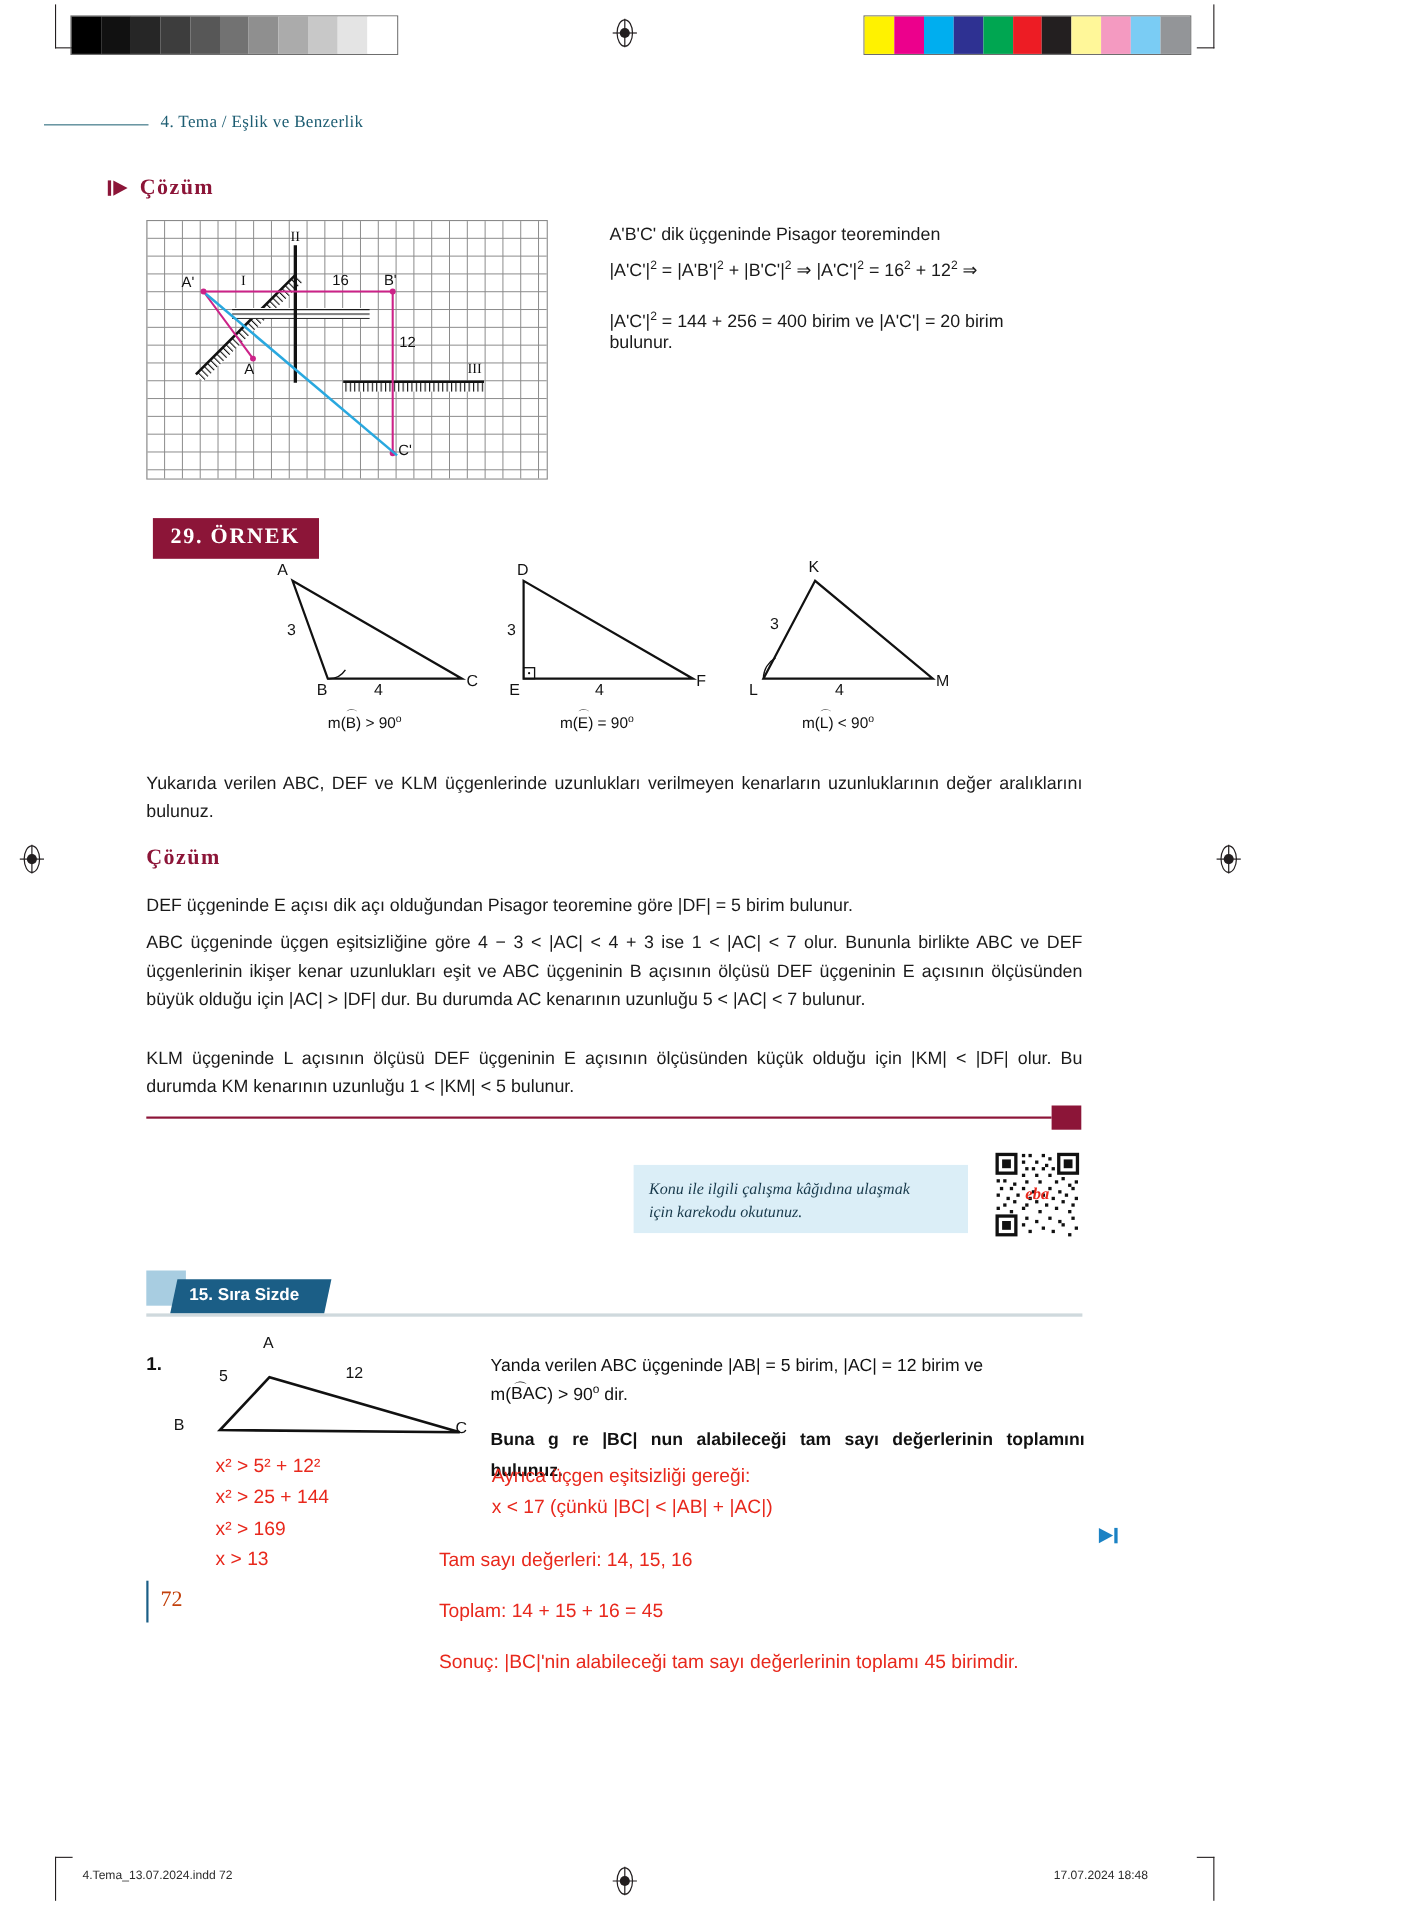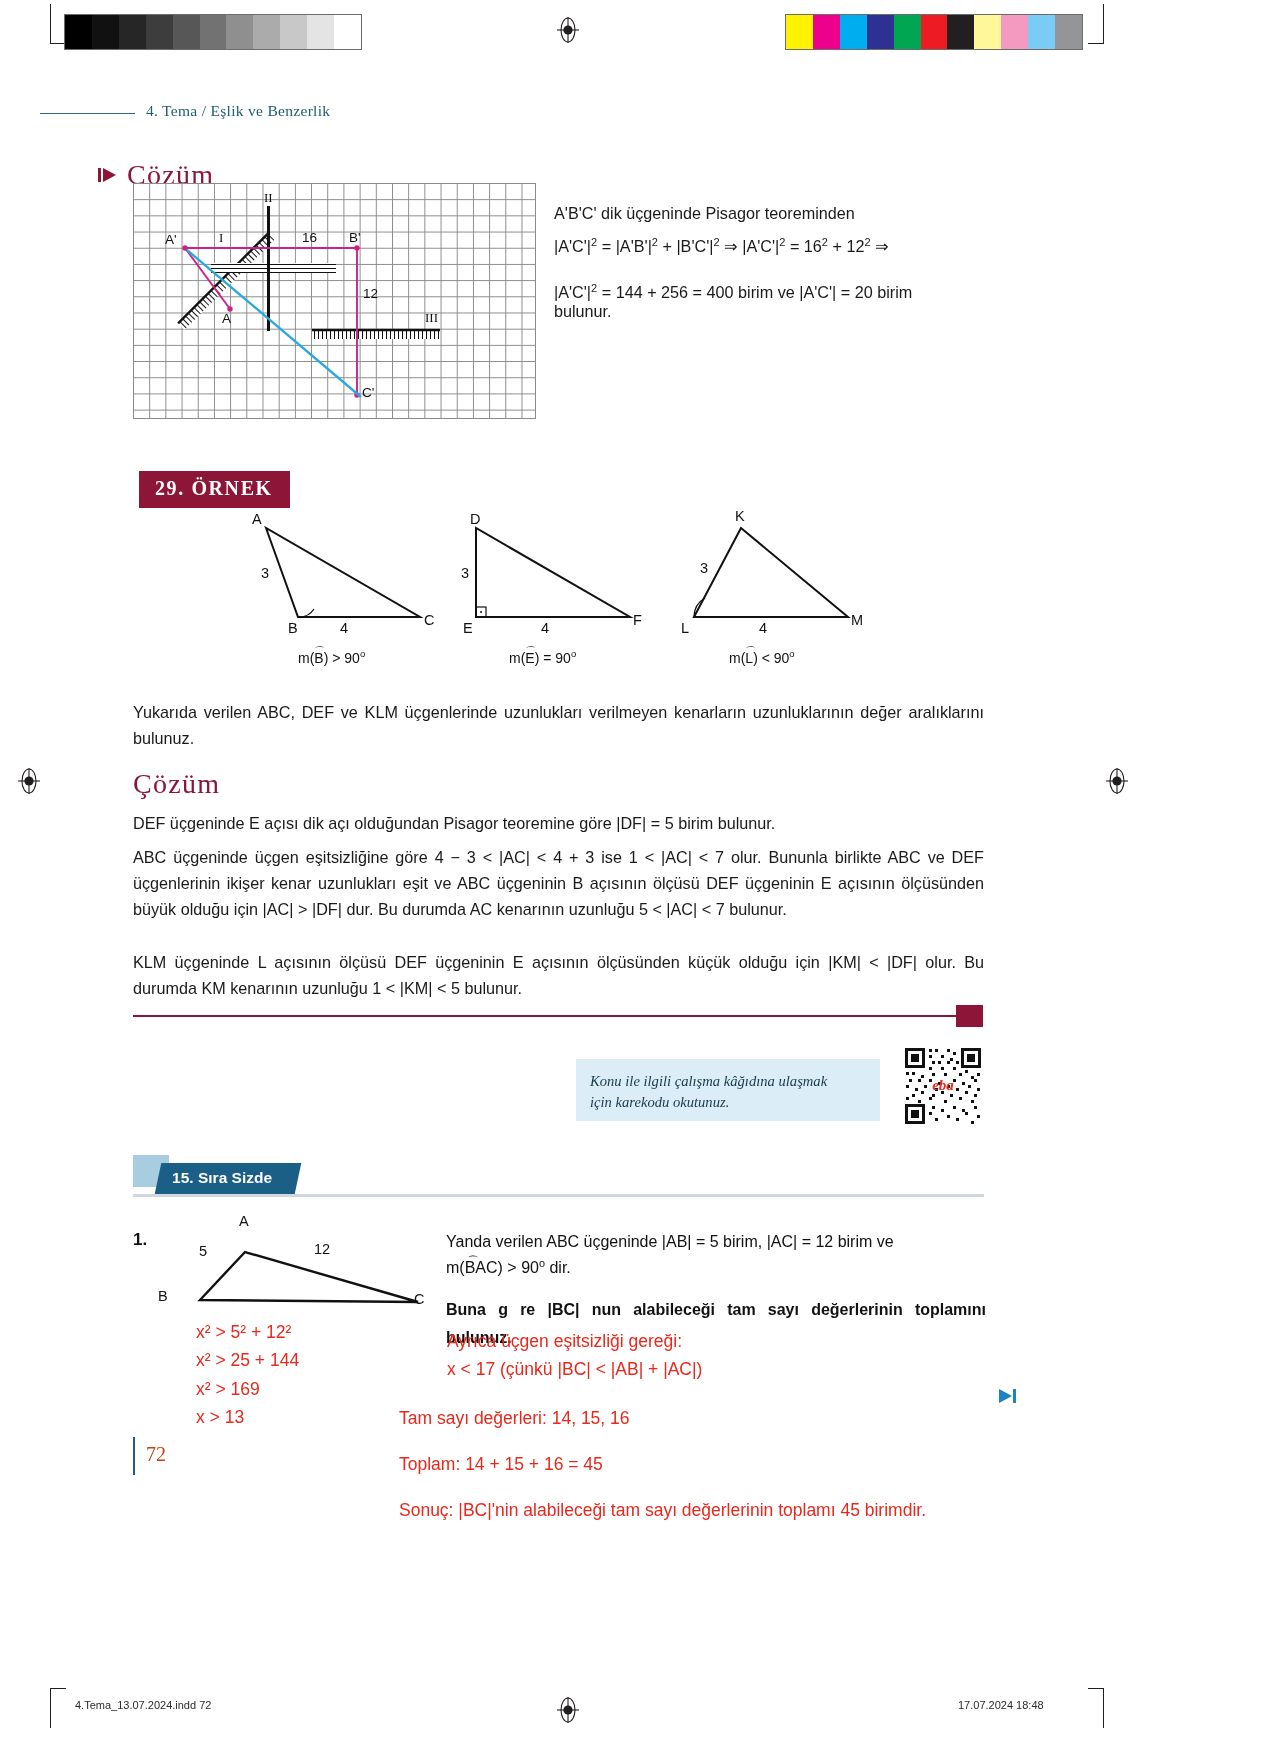--- a/index.html
+++ b/index.html
@@ -29,21 +29,21 @@
   .runhead-text {
     position:absolute;
     font-family:"Liberation Serif", serif;
     font-size:15.5px; color:#1d5d72; letter-spacing:.3px;
   }
 
   
   .cozum-row { position:absolute; display:flex; align-items:center; gap:11px; }
   .cozum-text {
     font-family:"Liberation Serif", serif;
-    font-size:28px; font-weight:400; color:#8c1538; letter-spacing:1.3px;text-align:center;
+    font-size:20px; font-weight:700; color:#8c1538; letter-spacing:1.3px;text-align:center;
   }
 
   .ornek-badge {
     position:absolute; background:#8c1538; color:#fff;
     font-family:"Liberation Serif", serif; font-weight:700;
     font-size:20px; letter-spacing:1.6px;
     padding:6px 17px 8px 16px;
   }
 
   
@@ -198,21 +198,21 @@
 <div class="runhead-text" style="left:146px; top:102px;">4. Tema / Eşlik ve Benzerlik</div>
 
 <div class="cozum-row" style="left:98px; top:159px;">
   <svg width="18" height="16" viewBox="0 0 18 16">
     <rect x="0" y="1" width="3" height="14" fill="#8c1538"></rect>
     <polygon points="5,1 18,8 5,15" fill="#8c1538"></polygon>
   </svg>
   <span class="cozum-text">Çözüm</span>
 </div>
 
-<div class="gridfig" style="left:133px; top:183px; width:403px; height:236px;">
+<div class="gridfig" style="left:133px; top:200px; width:365px; height:236px;">
   <svg width="403" height="236" viewBox="0 0 403 236" style="position:absolute;left:0;top:0;">
     <defs>
       <pattern id="hatchDiag" patternUnits="userSpaceOnUse" width="5" height="5" patternTransform="rotate(45)">
         <rect width="5" height="5" fill="#ffffff"></rect>
         <line x1="0" y1="0" x2="0" y2="5" stroke="#111" stroke-width="2.6"></line>
       </pattern>
       <pattern id="hatchV" patternUnits="userSpaceOnUse" width="4" height="4">
         <rect width="4" height="4" fill="#ffffff"></rect>
         <line x1="0" y1="0" x2="0" y2="4" stroke="#111" stroke-width="2"></line>
       </pattern>

